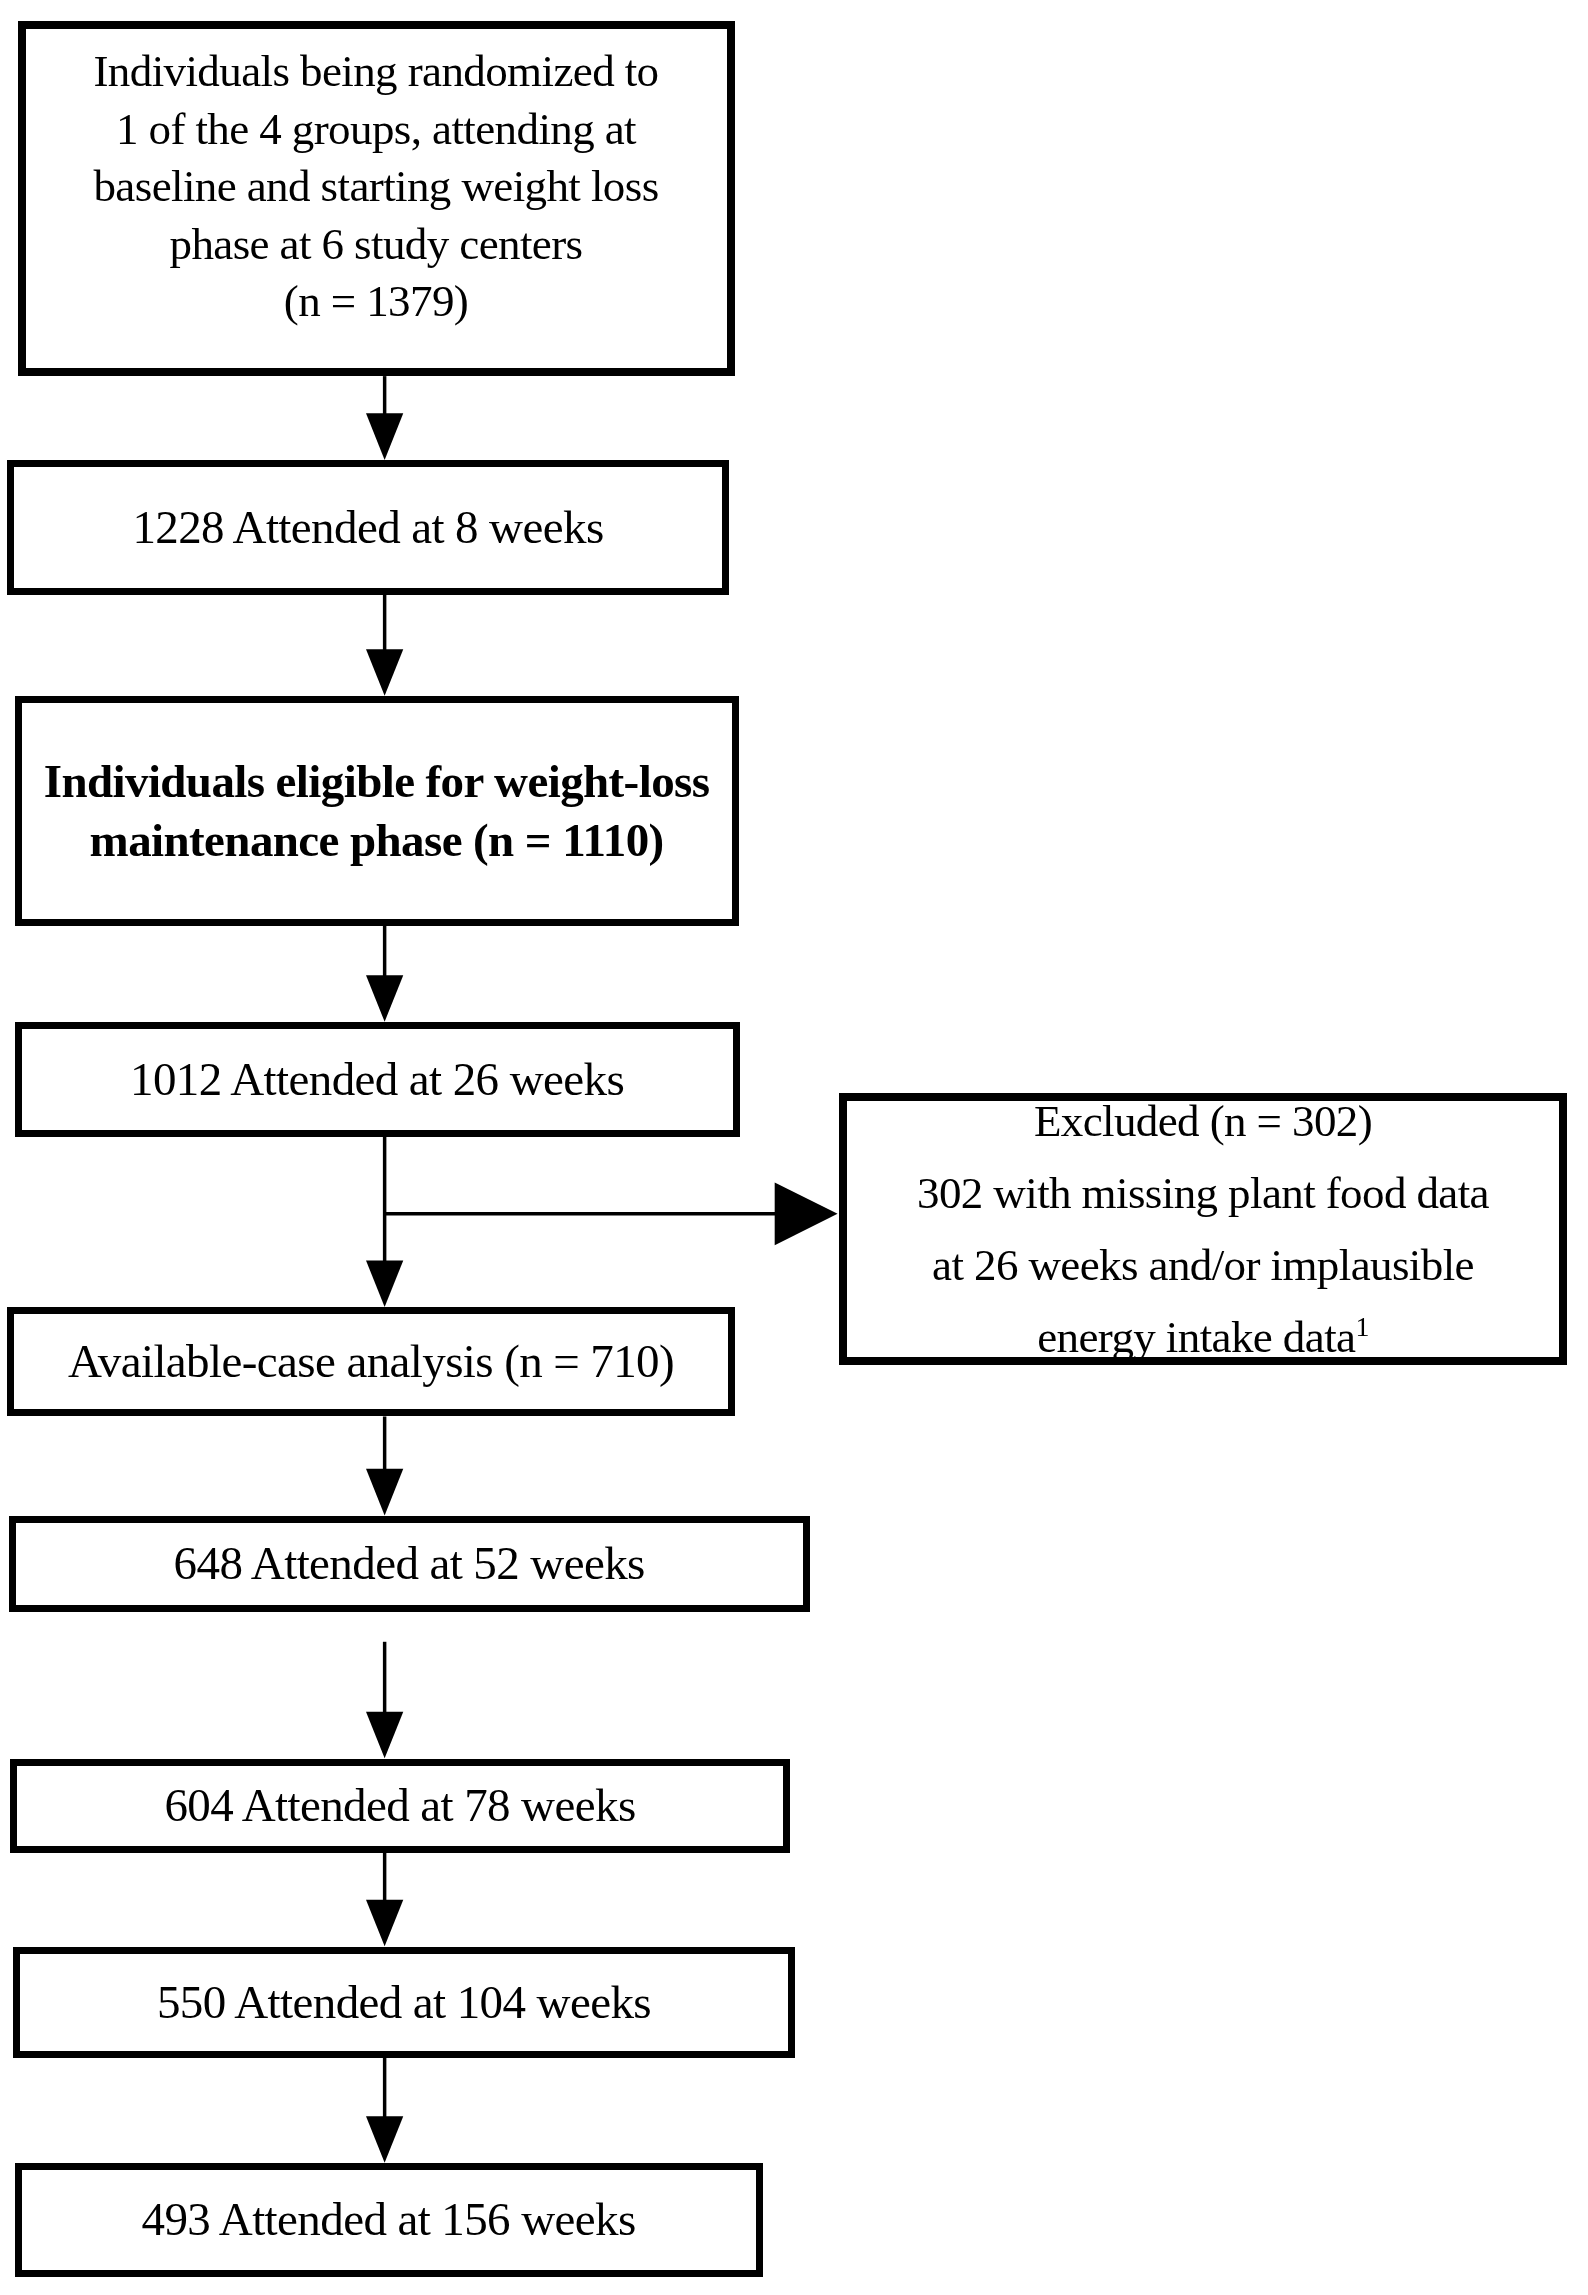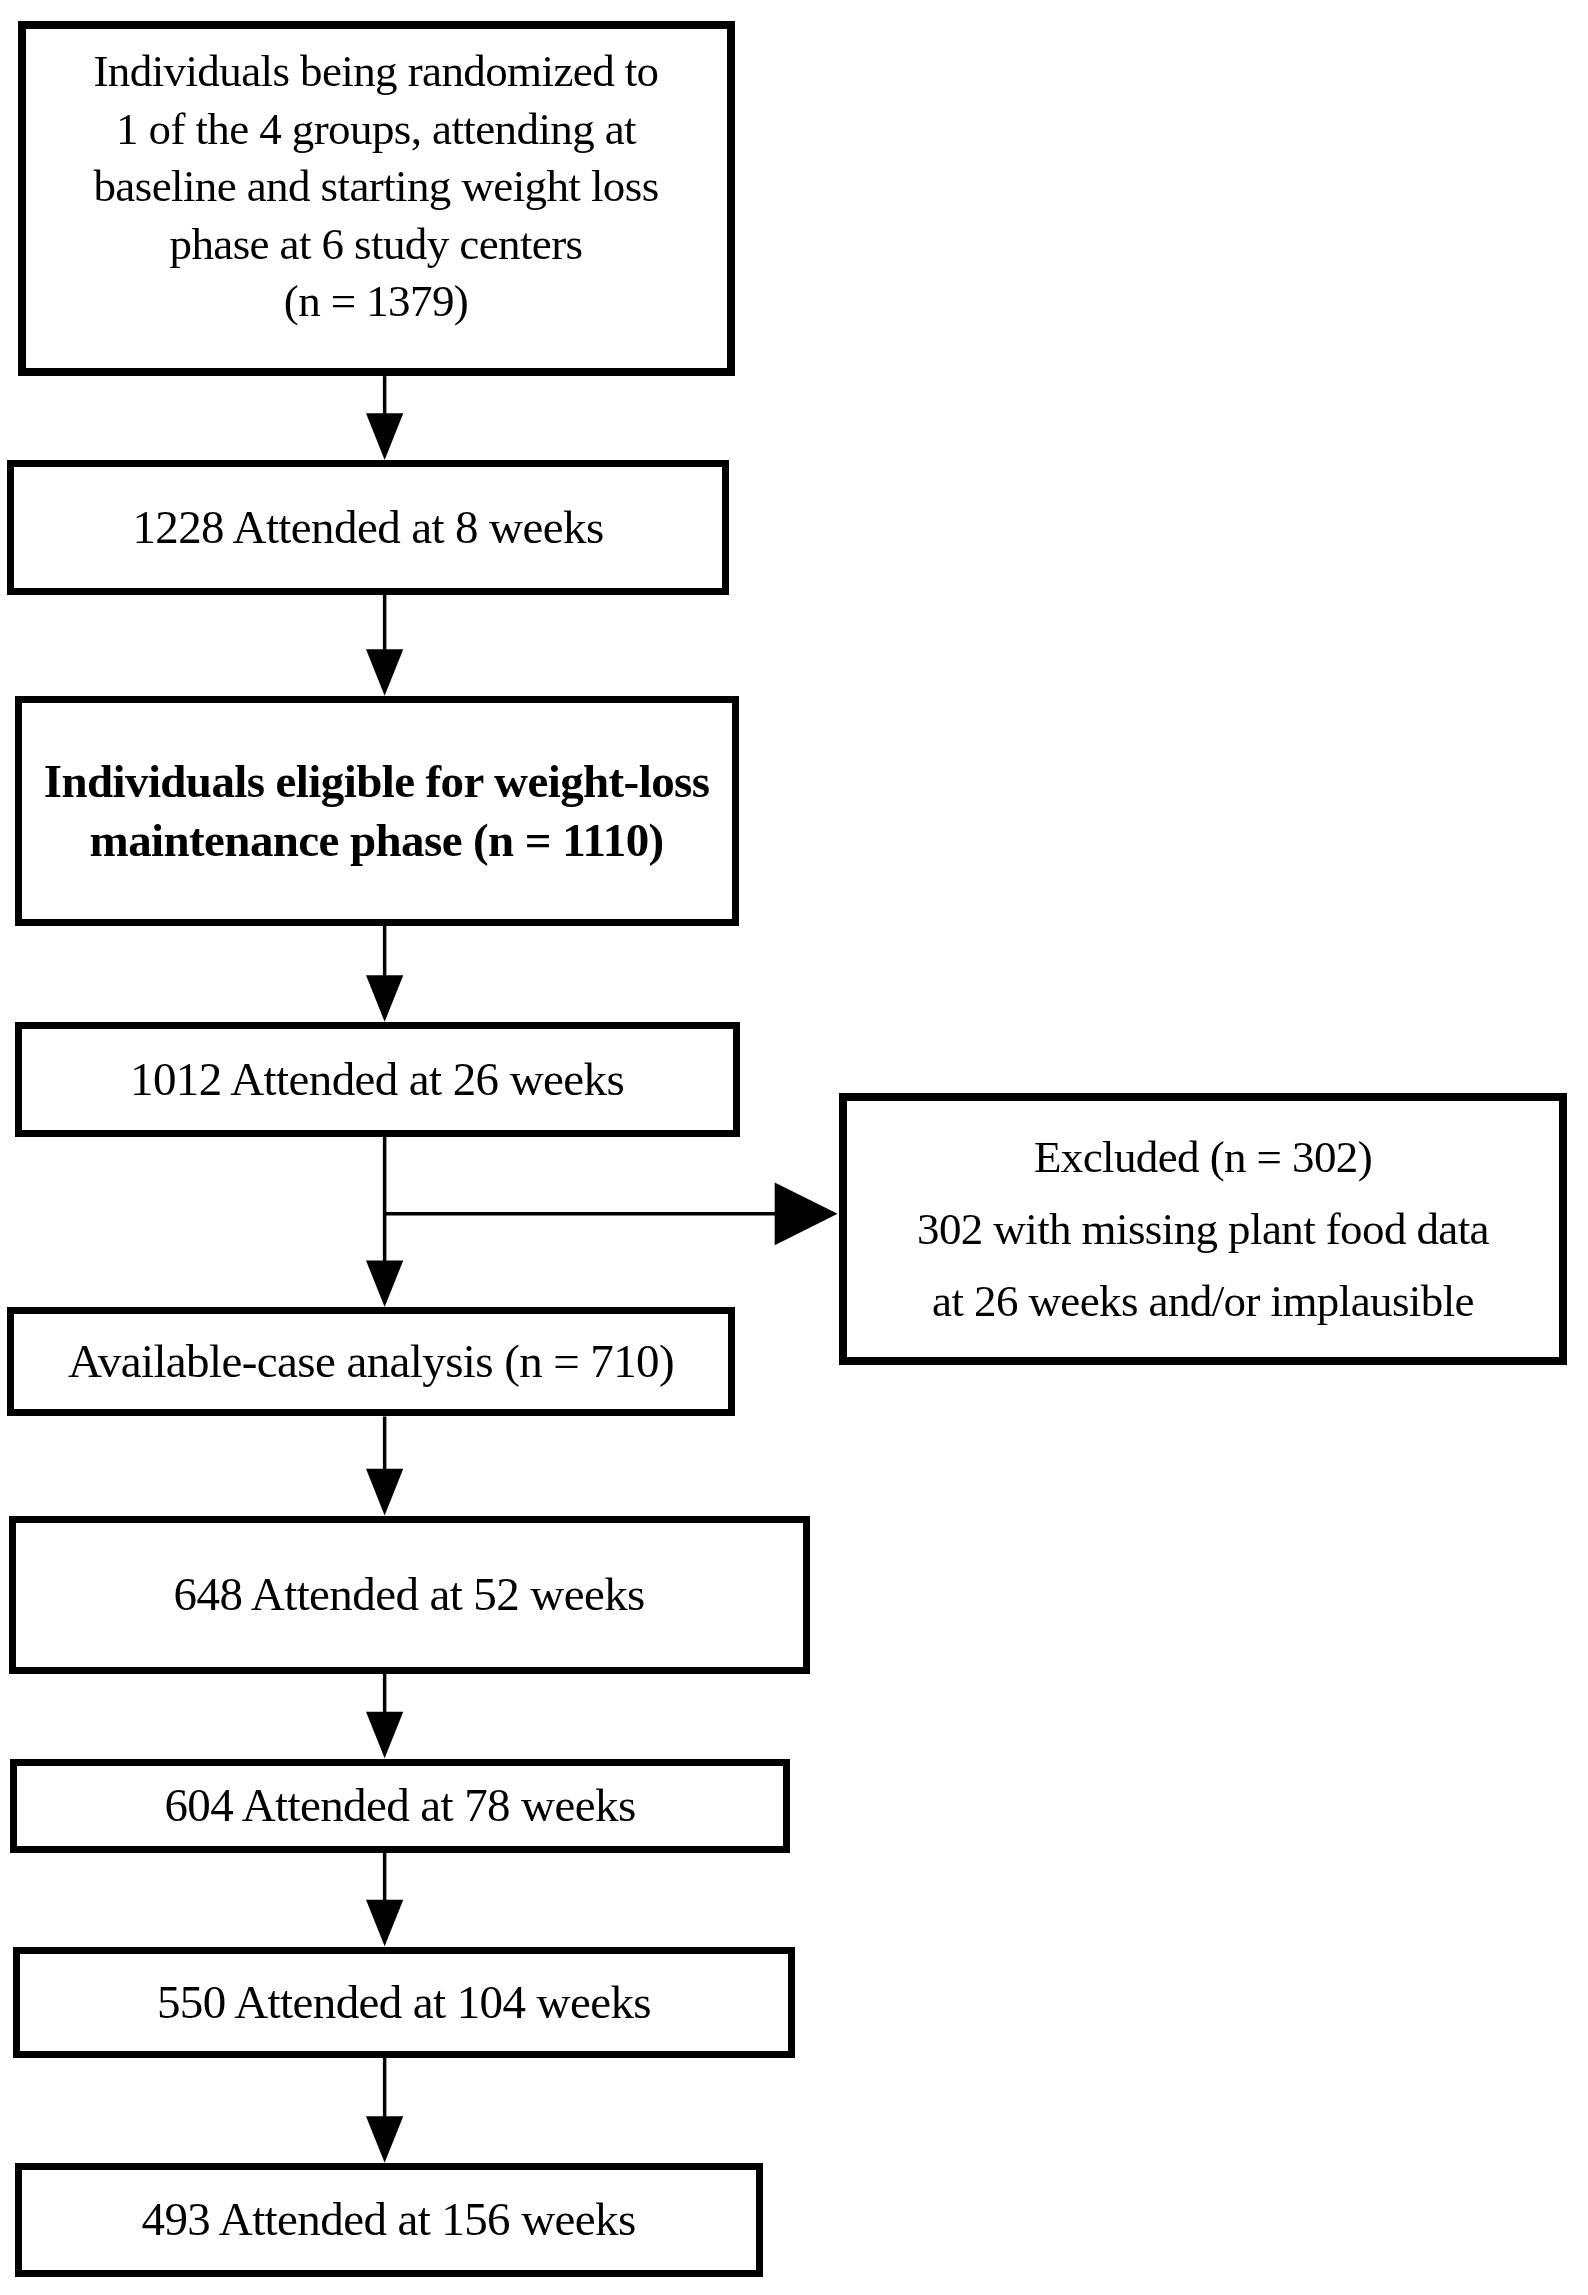--- a/index.html
+++ b/index.html
@@ -31,21 +31,21 @@
     line-height: 1.3;
     letter-spacing: -0.6px;
   }
   .box .ln { white-space: nowrap; }
   
   .b1 { left: 17.5px;   top: 21px;   width: 717px; height: 355px; border-width: 8.7px; font-size: 45px; line-height: 1.28; padding-bottom: 23px; }
   .b2 { left: 7px;   top: 460px;  width: 722px; height: 135px; }
   .b3 { left: 14.6px;   top: 696px; width: 724px; height: 230px; line-height: 1.25; font-weight: bold; }
   .b4 { left: 14.6px;   top: 1022px; width: 725px; height: 115px; }
   .b5 { left: 7px;   top: 1307px; width: 728px; height: 109px; }
-  .b6 { left: 8.7px;   top: 1516px; width: 801px; height: 158px; }
+  .b6 { left: 8.7px;   top: 1516px; width: 801px; height: 96px; }
   .b7 { left: 10px;   top: 1759px; width: 780px; height: 94px; }
   .b8 { left: 13px;   top: 1947px; width: 782px; height: 111px; }
   .b9 { left: 14.6px;   top: 2163px; width: 748px; height: 114px; }
   
   .bx { left: 839px; top: 1063px; width: 728px; height: 272px; border-width: 8.2px; line-height: 1.6; font-size: 45px; margin-top: 30px; }
   .bx sup { font-size: 0.62em; line-height: 0; vertical-align: super; }
   .bx .lastline { white-space: nowrap; }
 </style>
 </head>
 <body>
@@ -120,20 +120,23 @@
   <div class="box b4">
     <span class="ln">1012 Attended at 26 weeks</span>
   </div>
 
   <div class="box bx">
     <div>
         <div class="ln">Excluded (n = 302)</div>
         <div class="ln">302 with missing plant food data</div>
         <div class="ln">at 26 weeks and/or implausible</div>
       </div>
+    <div class="lastline">
+      <span>energy intake data</span><sup>1</sup>
+    </div>
   </div>
 
   <div class="box b5">
     <span class="ln">Available-case analysis (n = 710)</span>
   </div>
 
   <div class="box b6">
     <span class="ln">648 Attended at 52 weeks</span>
   </div>
 

